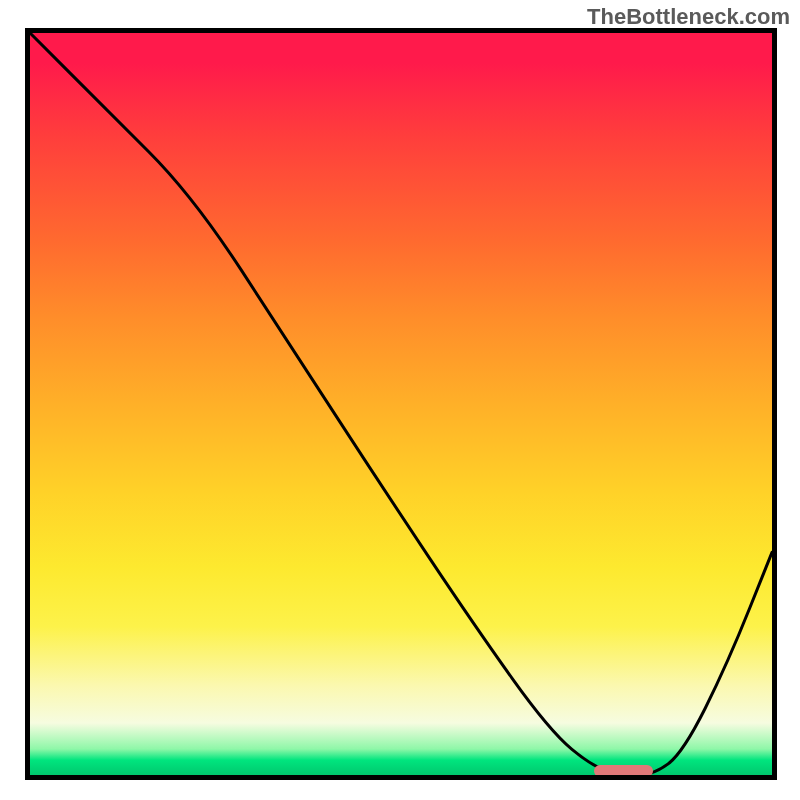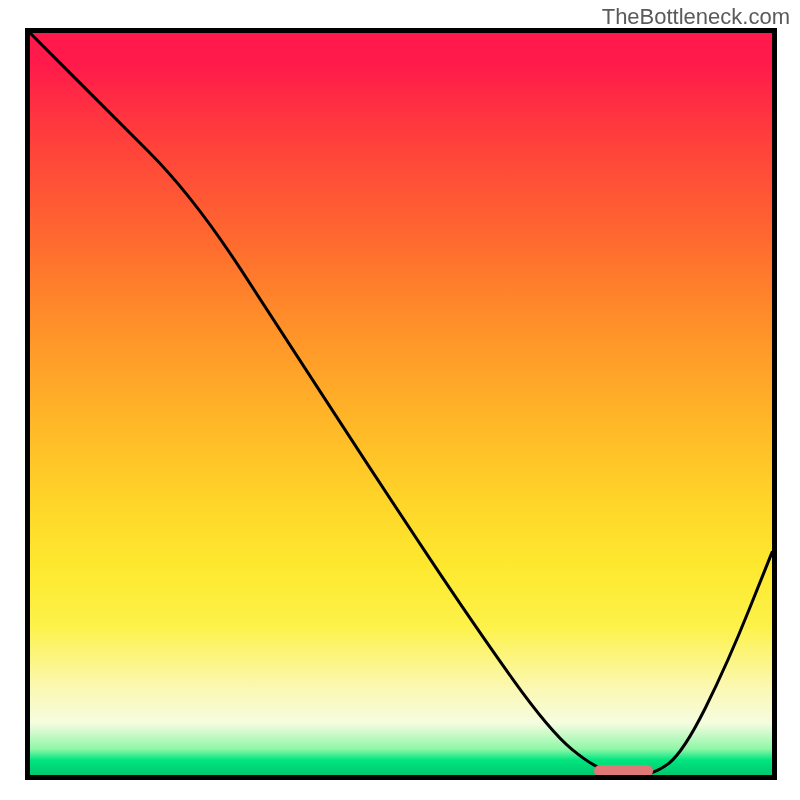--- a/index.html
+++ b/index.html
@@ -11,21 +11,21 @@
   .chart-container {
     position: relative;
     width: 800px;
     height: 800px;
   }
   .watermark {
     position: absolute;
     top: 4px;
     right: 10px;
     font-size: 22px;
-    font-weight: normal;
+    font-weight: bold;
     color: #5a5a5a;
     z-index: 10;
     font-family: Arial, sans-serif;
   }
   .plot-frame {
     position: absolute;
     left: 25px;
     top: 28px;
     width: 752px;
     height: 752px;

